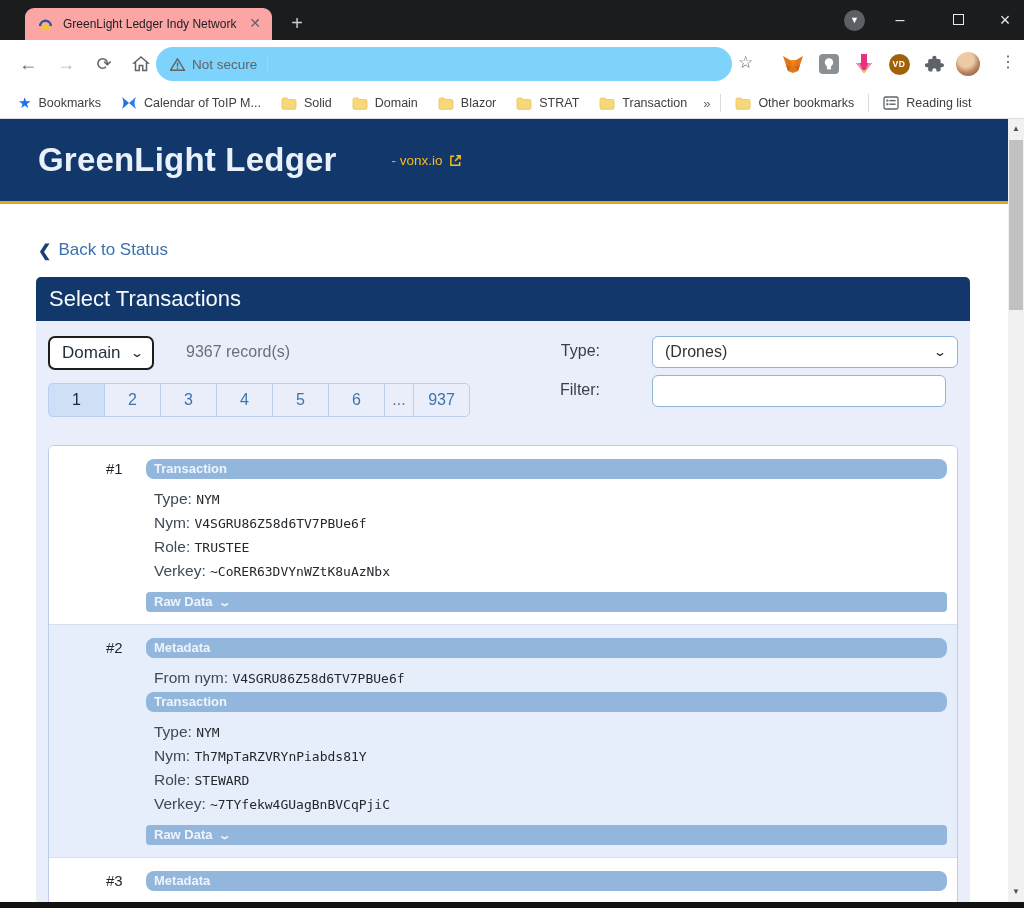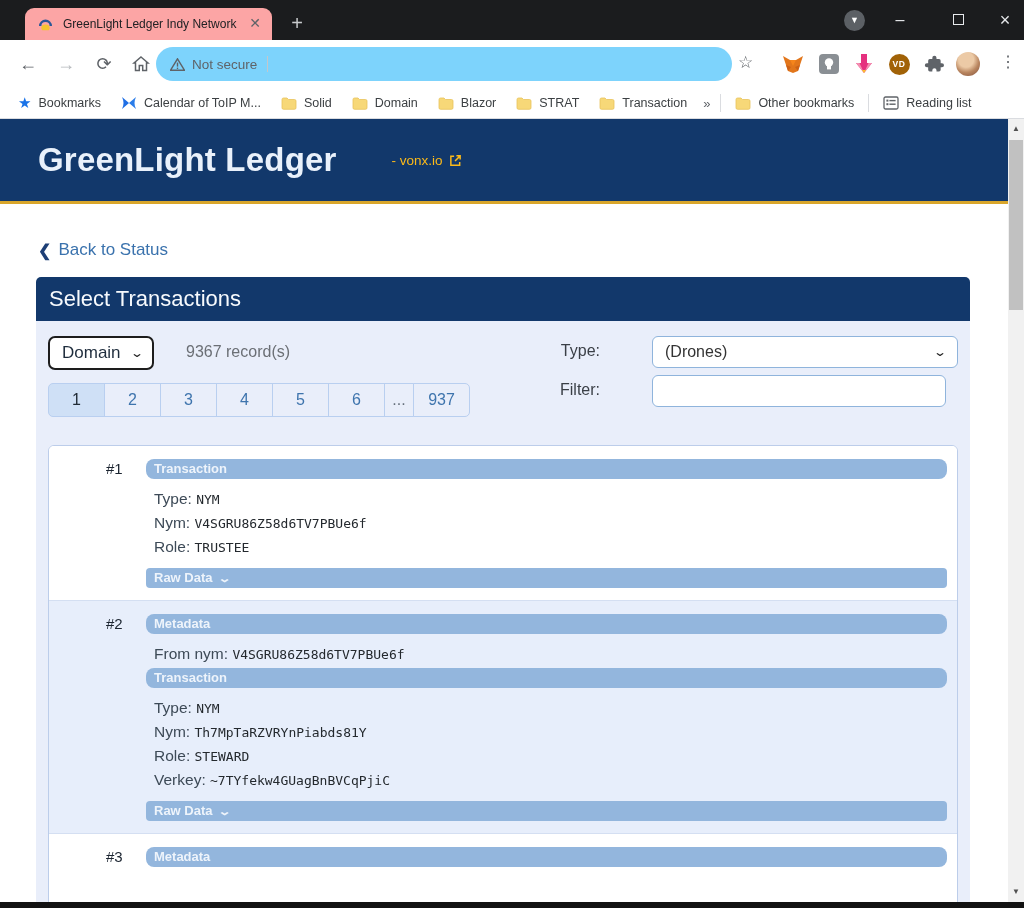--- a/index.html
+++ b/index.html
@@ -288,20 +288,21 @@
           <div class="pg">937</div>
         </div>
 
       <div class="records" id="records">
           <div class="record">
             <div class="rec-id">#1</div>
             <div class="sec-bar">Transaction</div>
             <div class="field"><span>Type: </span><span class="value">NYM</span></div>
             <div class="field"><span>Nym: </span><span class="value">V4SGRU86Z58d6TV7PBUe6f</span></div>
             <div class="field"><span>Role: </span><span class="value">TRUSTEE</span></div>
+            <div class="field"><span>Verkey: </span><span class="value">~CoRER63DVYnWZtK8uAzNbx</span></div>
             <div class="raw-bar">
               <span>Raw Data</span>
               <span class="raw-chev">⌄</span>
             </div>
           </div>
           <div class="record alt">
             <div class="rec-id">#2</div>
             <div class="sec-bar">Metadata</div>
             <div class="field"><span>From nym: </span><span class="value">V4SGRU86Z58d6TV7PBUe6f</span></div>
             <div class="sec-bar">Transaction</div>

